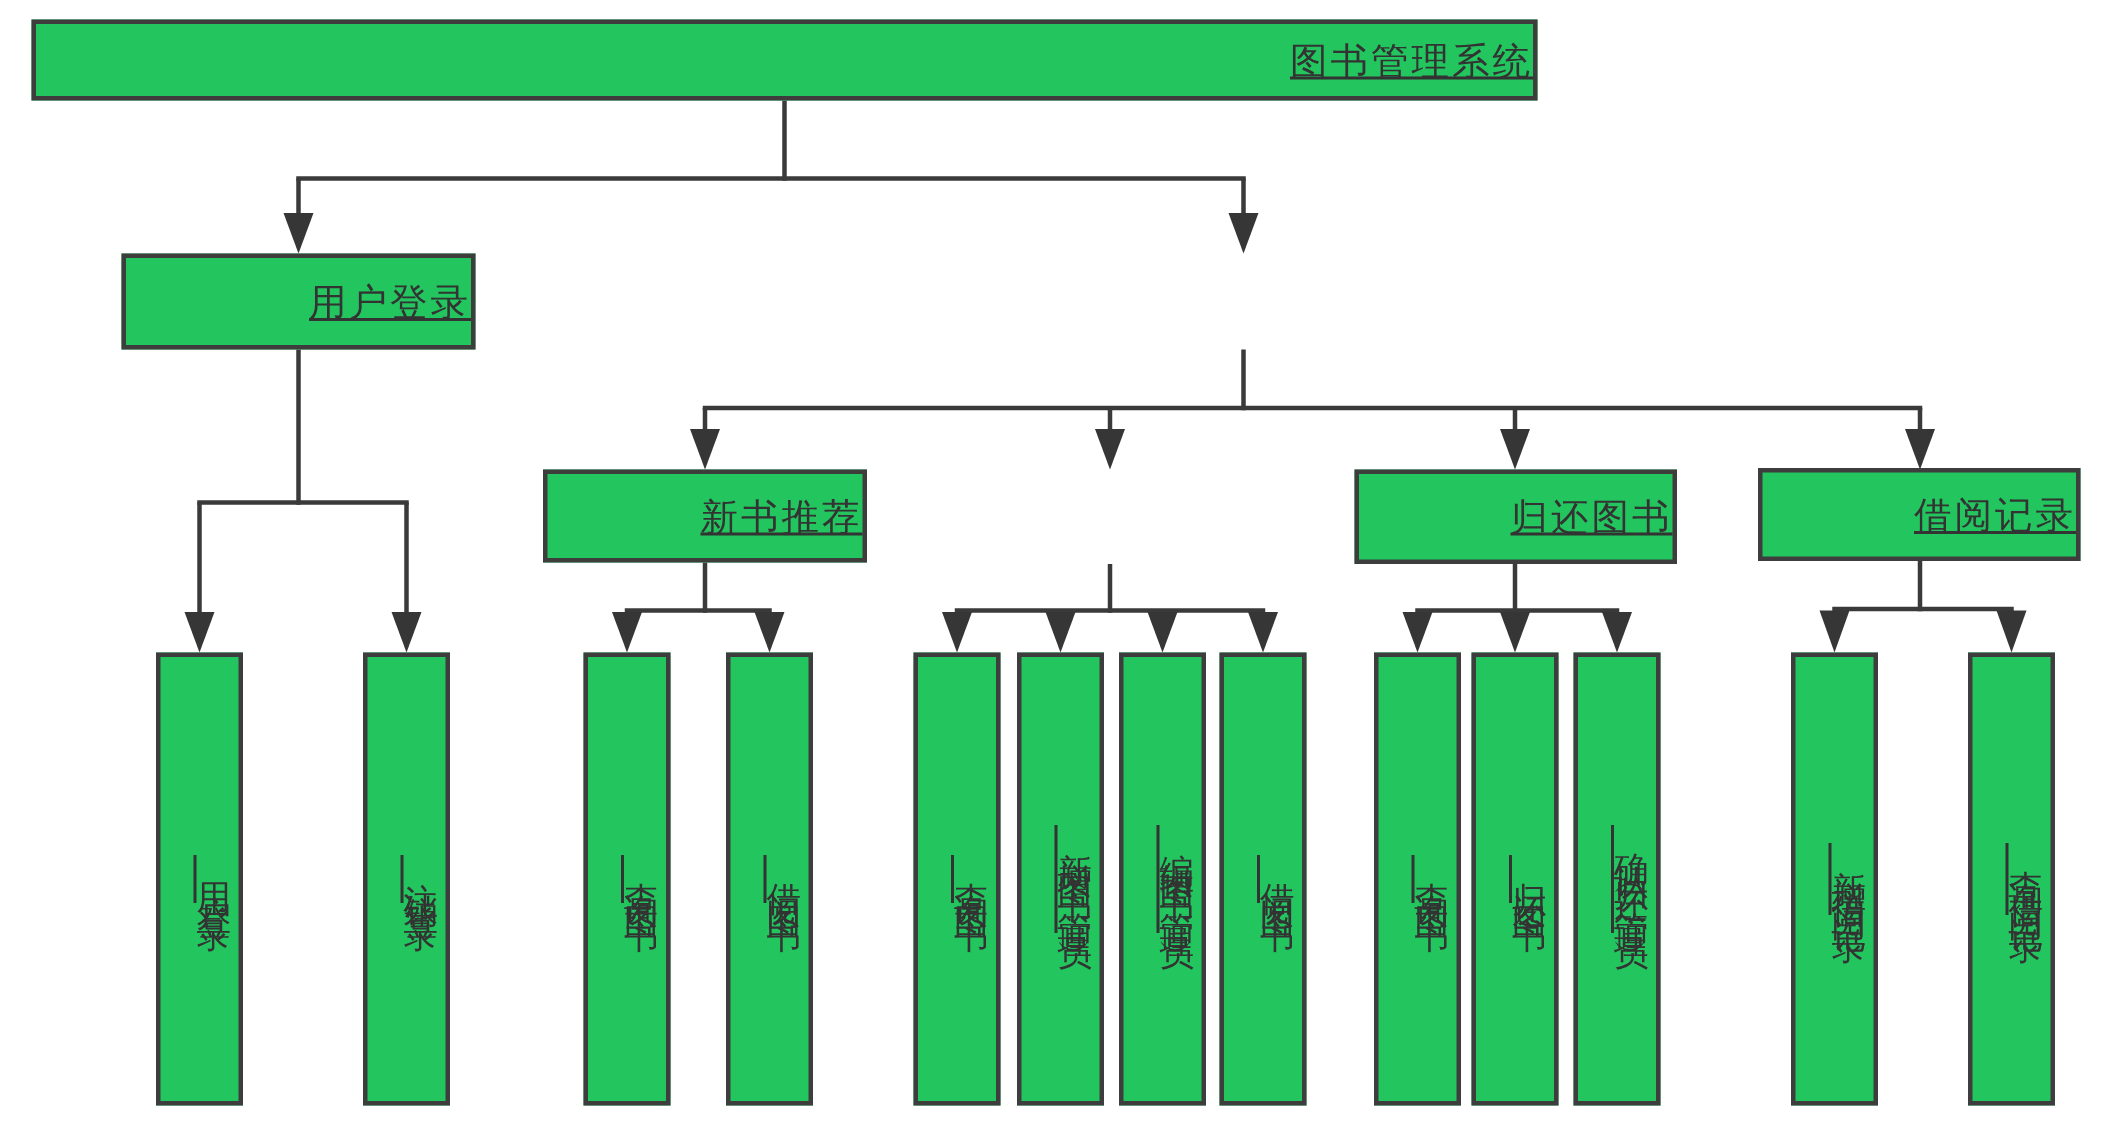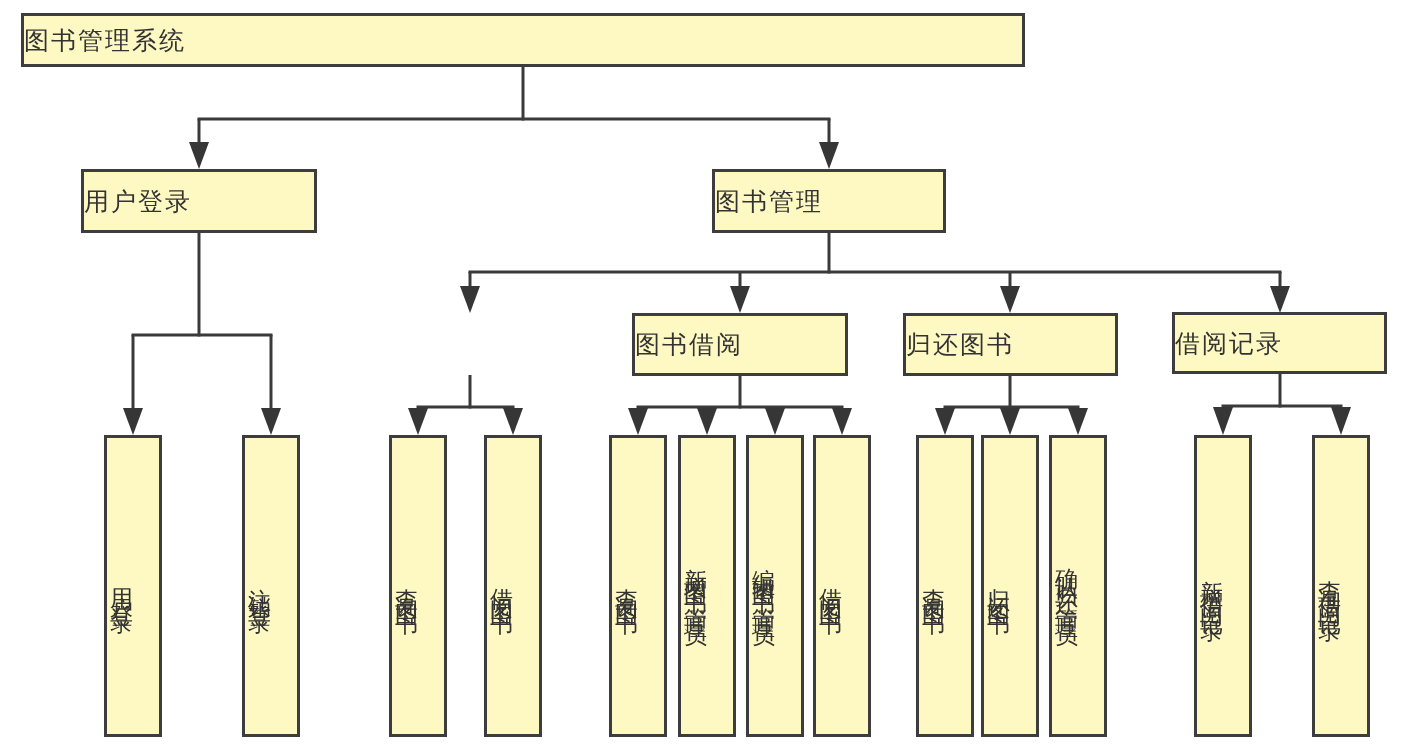--- a/index.html
+++ b/index.html
@@ -9,26 +9,27 @@
     height: 747px;
     background: #ffffff;
     overflow: hidden;
     font-family: "Liberation Sans", "DejaVu Sans", sans-serif;
   }
   svg.wires { position: absolute; left: 0; top: 0; z-index: 0; }
   .box {
     position: absolute;
     box-sizing: border-box;
     border: 3px solid #3d3d3d;
-    background: #fef9c3;
+    background: #22c55e;
     display: flex;
     align-items: center;
-    justify-content: flex-start;
+    justify-content: flex-end;
     z-index: 1;
     color: #333333;
+    text-decoration: underline;
   }
   .hlabel { font-size: 25px; letter-spacing: 2px; white-space: nowrap; }
   .vtext {
     writing-mode: vertical-rl;
     text-orientation: mixed;
     font-size: 23px;
     letter-spacing: 8px;
     color: #333333;
     white-space: nowrap;
   }
@@ -100,26 +101,23 @@
     </g>
   </svg>
 
   <div class="box" style="left:21px; top:13px; width:1004px; height:54px;">
     <span class="hlabel">图书管理系统</span>
   </div>
 
   <div class="box" style="left:81px; top:169px; width:236px; height:64px;">
     <span class="hlabel">用户登录</span>
   </div>
-  <div class="box" style="left:712px; top:169px; width:234px; height:64px;">
-    <span class="hlabel">图书管理</span>
-  </div>
 
-  <div class="box" style="left:632px; top:313px; width:216px; height:63px;">
-    <span class="hlabel">图书借阅</span>
+  <div class="box" style="left:362px; top:313px; width:216px; height:62px;">
+    <span class="hlabel">新书推荐</span>
   </div>
   <div class="box" style="left:903px; top:313px; width:215px; height:63px;">
     <span class="hlabel">归还图书</span>
   </div>
   <div class="box" style="left:1172px; top:312px; width:215px; height:62px;">
     <span class="hlabel">借阅记录</span>
   </div>
 
   <div class="box" style="left:104px; top:435px; width:58px; height:302px;">
     <span class="vtext">用户登录</span>

